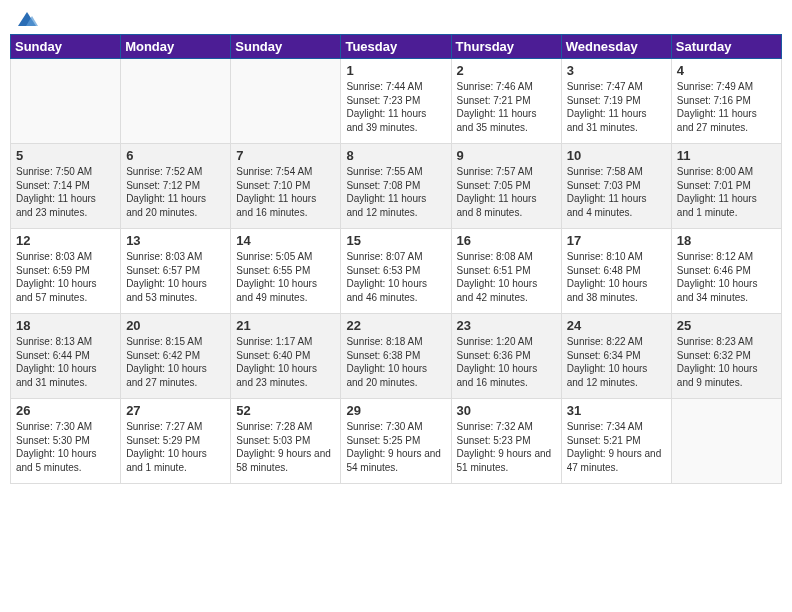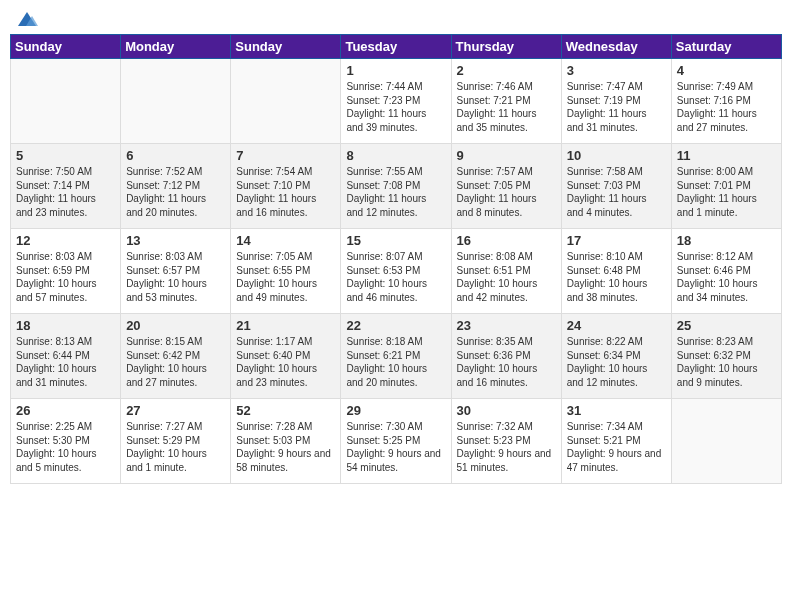--- a/index.html
+++ b/index.html
@@ -219,21 +219,21 @@
         </td>
         <td>
           <span class="day-number">13</span>
           <div class="day-info">Sunrise: 8:03 AM
 Sunset: 6:57 PM
 Daylight: 10 hours
 and 53 minutes.</div>
         </td>
         <td>
           <span class="day-number">14</span>
-          <div class="day-info">Sunrise: 7:05 AM
+          <div class="day-info">Sunrise: 5:05 AM
 Sunset: 6:55 PM
 Daylight: 10 hours
 and 49 minutes.</div>
         </td>
         <td>
           <span class="day-number">15</span>
           <div class="day-info">Sunrise: 8:07 AM
 Sunset: 6:53 PM
 Daylight: 10 hours
 and 46 minutes.</div>
@@ -278,27 +278,27 @@
         <td>
           <span class="day-number">21</span>
           <div class="day-info">Sunrise: 1:17 AM
 Sunset: 6:40 PM
 Daylight: 10 hours
 and 23 minutes.</div>
         </td>
         <td>
           <span class="day-number">22</span>
           <div class="day-info">Sunrise: 8:18 AM
-Sunset: 6:21 PM
+Sunset: 6:38 PM
 Daylight: 10 hours
 and 20 minutes.</div>
         </td>
         <td>
           <span class="day-number">23</span>
-          <div class="day-info">Sunrise: 8:35 AM
+          <div class="day-info">Sunrise: 1:20 AM
 Sunset: 6:36 PM
 Daylight: 10 hours
 and 16 minutes.</div>
         </td>
         <td>
           <span class="day-number">24</span>
           <div class="day-info">Sunrise: 8:22 AM
 Sunset: 6:34 PM
 Daylight: 10 hours
 and 12 minutes.</div>
@@ -307,21 +307,21 @@
           <span class="day-number">25</span>
           <div class="day-info">Sunrise: 8:23 AM
 Sunset: 6:32 PM
 Daylight: 10 hours
 and 9 minutes.</div>
         </td>
       </tr>
       <tr>
         <td>
           <span class="day-number">26</span>
-          <div class="day-info">Sunrise: 2:25 AM
+          <div class="day-info">Sunrise: 7:30 AM
 Sunset: 5:30 PM
 Daylight: 10 hours
 and 5 minutes.</div>
         </td>
         <td>
           <span class="day-number">27</span>
           <div class="day-info">Sunrise: 7:27 AM
 Sunset: 5:29 PM
 Daylight: 10 hours
 and 1 minute.</div>

